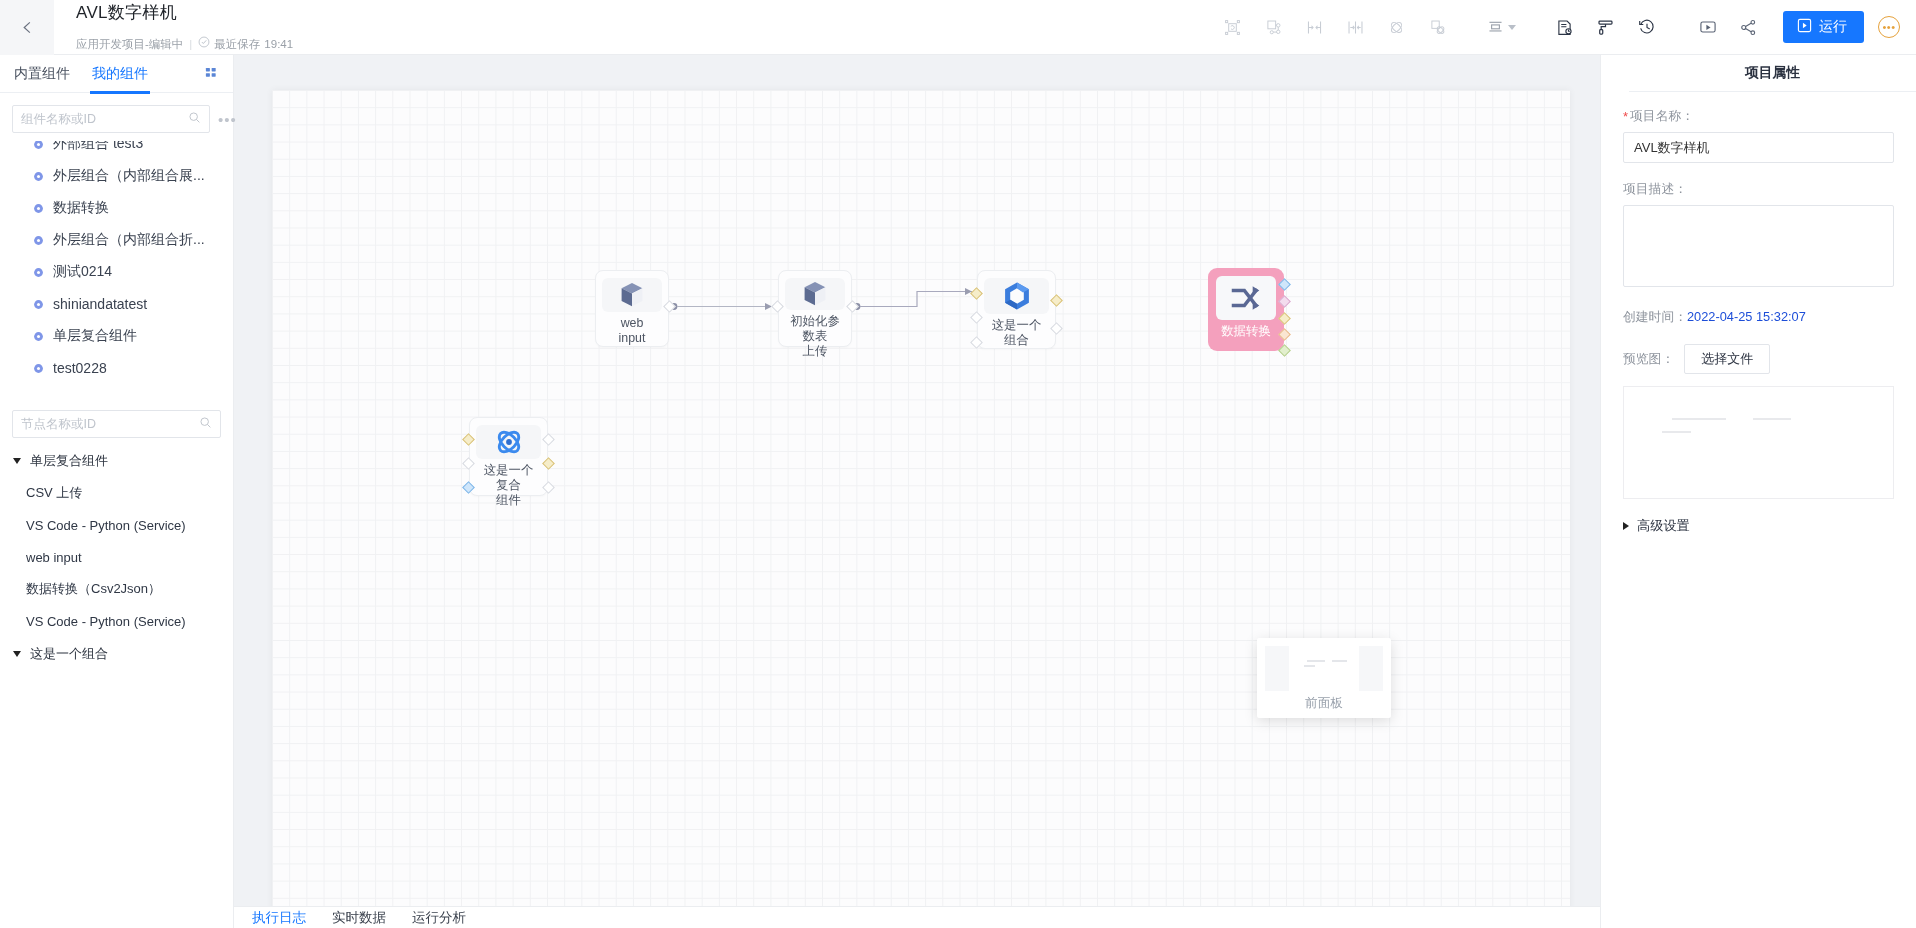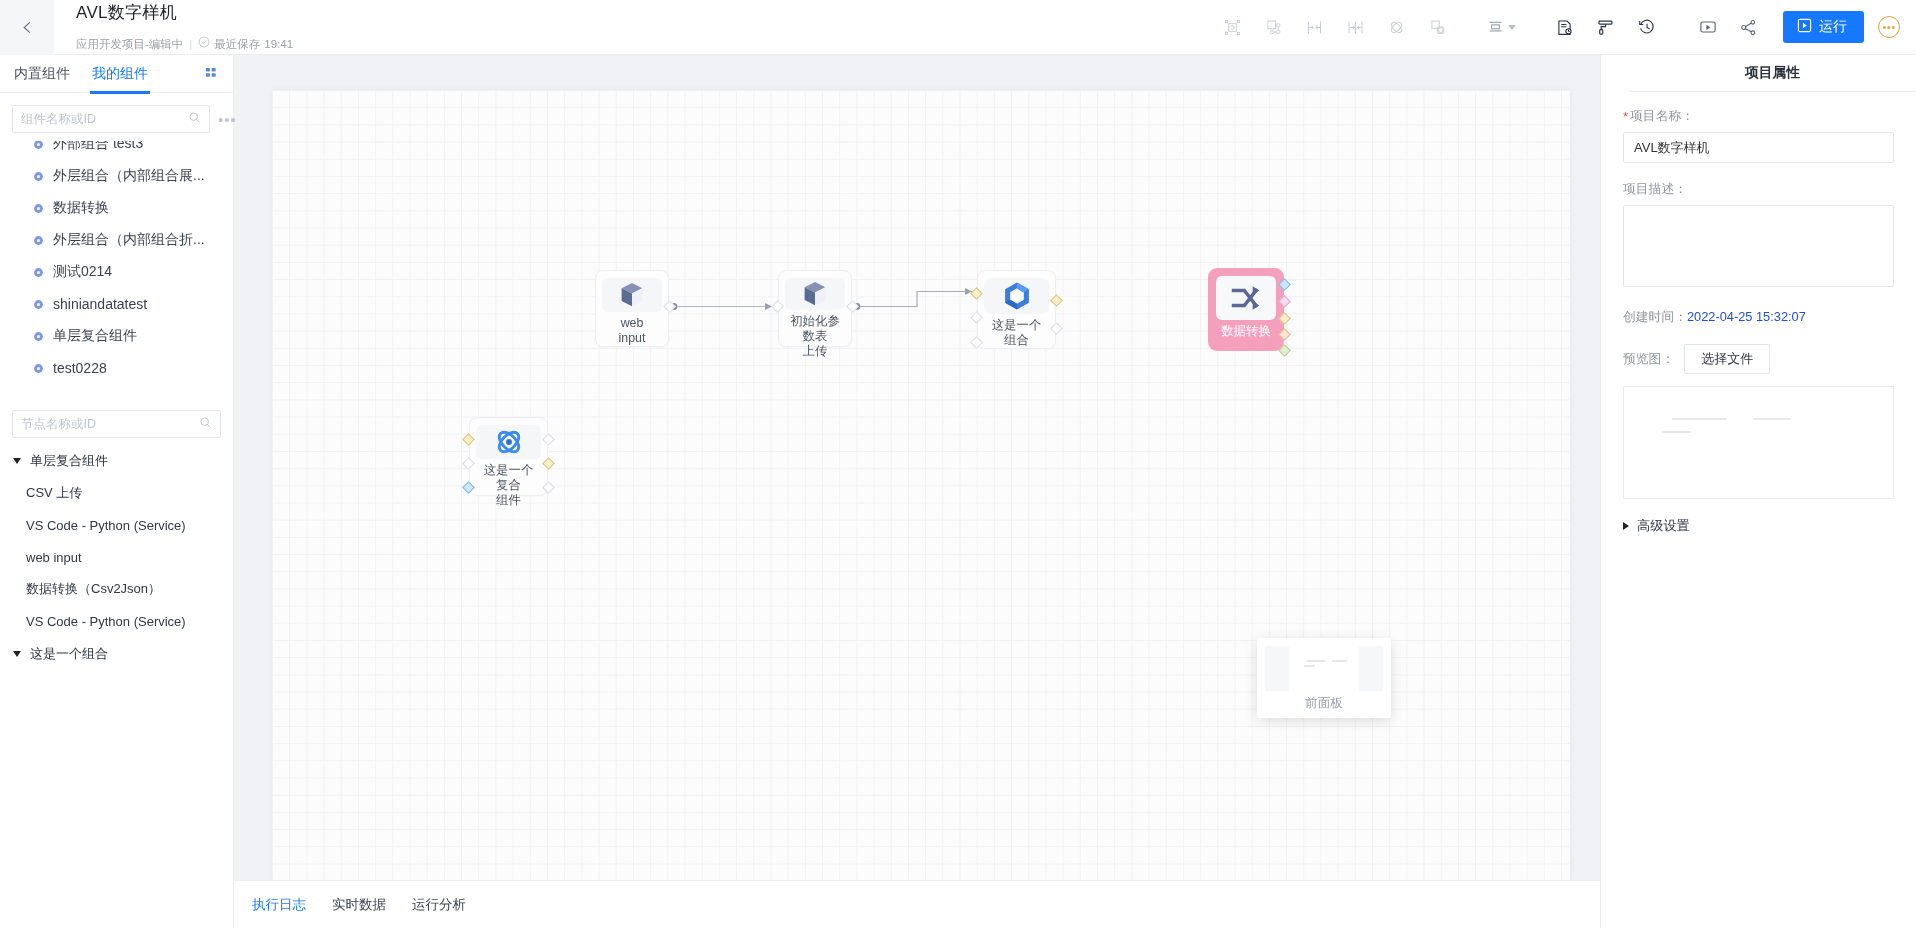--- a/index.html
+++ b/index.html
@@ -156,21 +156,21 @@
     box-shadow: 0 3px 14px rgba(0,0,0,.13); padding: 8px 8px 6px 8px;
     display: flex; flex-direction: column; z-index: 8;
   }
   .fp-thumb { background: #fff; flex: 1 1 auto; position: relative; display: flex; }
   .fp-side { background: #f6f7f9; }
   .fp-caption { text-align: center; font-size: 12.6px; color: #98a0ab; padding-top: 4px; }
   .fp-line { position: absolute; height: 2px; background: #e4e6ea; }
 
   
   .bottom-bar {
-    position: absolute; left: 234px; right: 316px; bottom: 0; height: 48px; background: #fff;
+    position: absolute; left: 234px; right: 316px; bottom: 0; height: 22px; background: #fff;
     border-top: 1px solid #ebedf0; display: flex; align-items: center; padding-left: 18px; gap: 26px; z-index: 12;
   }
   .bt-tab { font-size: 13.5px; color: #3c434f; cursor: pointer; }
   .bt-tab.active { color: #1677ff; }
 
   
   .rpanel {
     width: 316px; flex: 0 0 316px; background: #fff; border-left: 1px solid #ebedf0;
     display: flex; flex-direction: column; position: relative; z-index: 20;
   }

